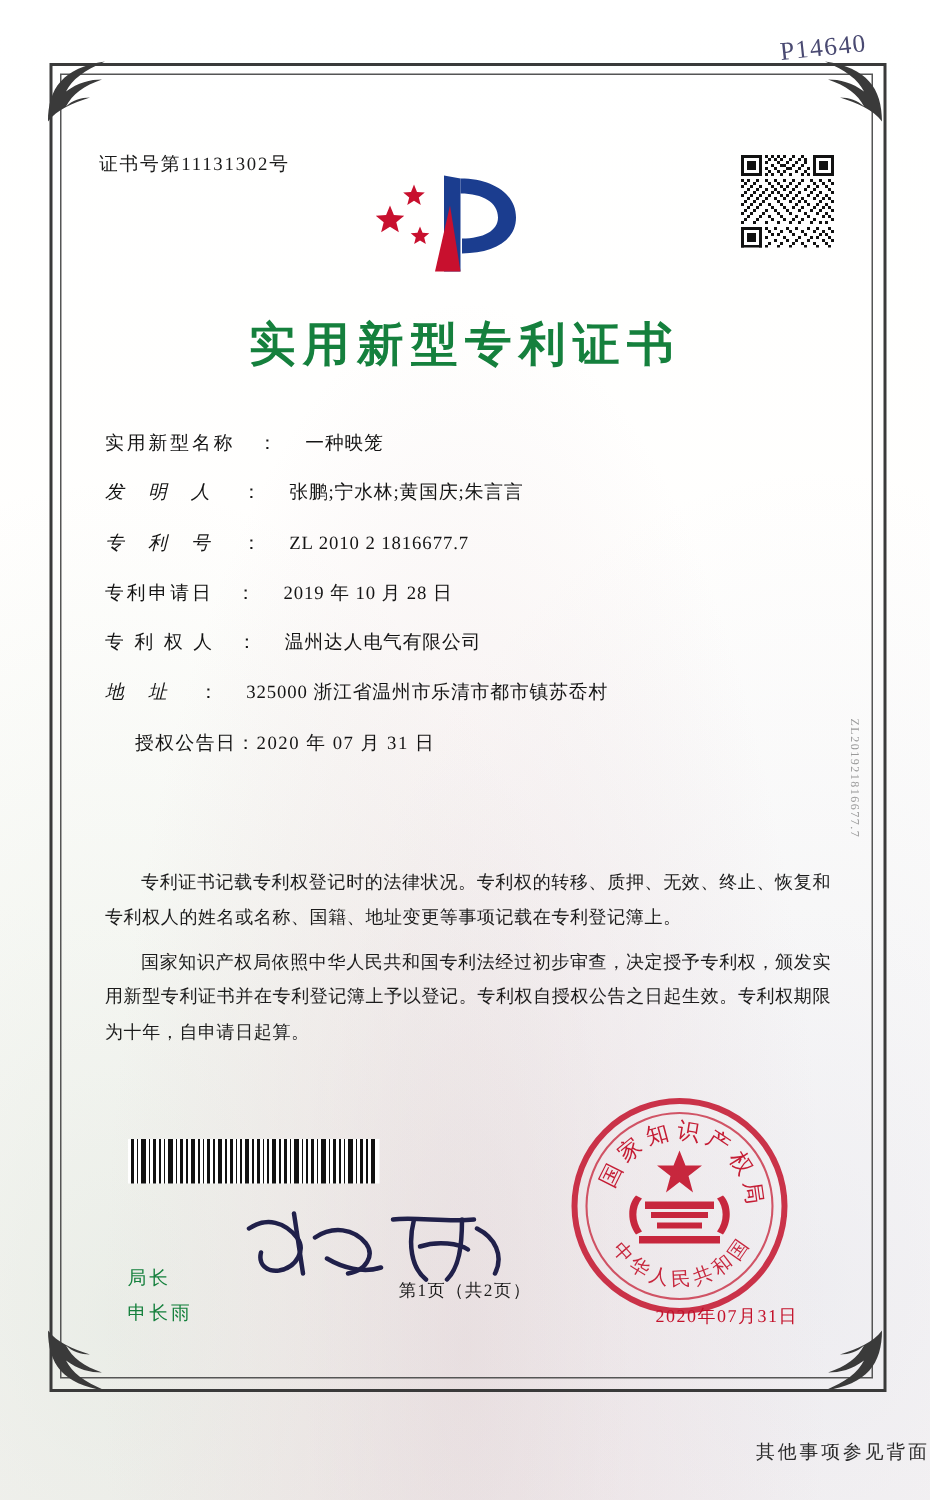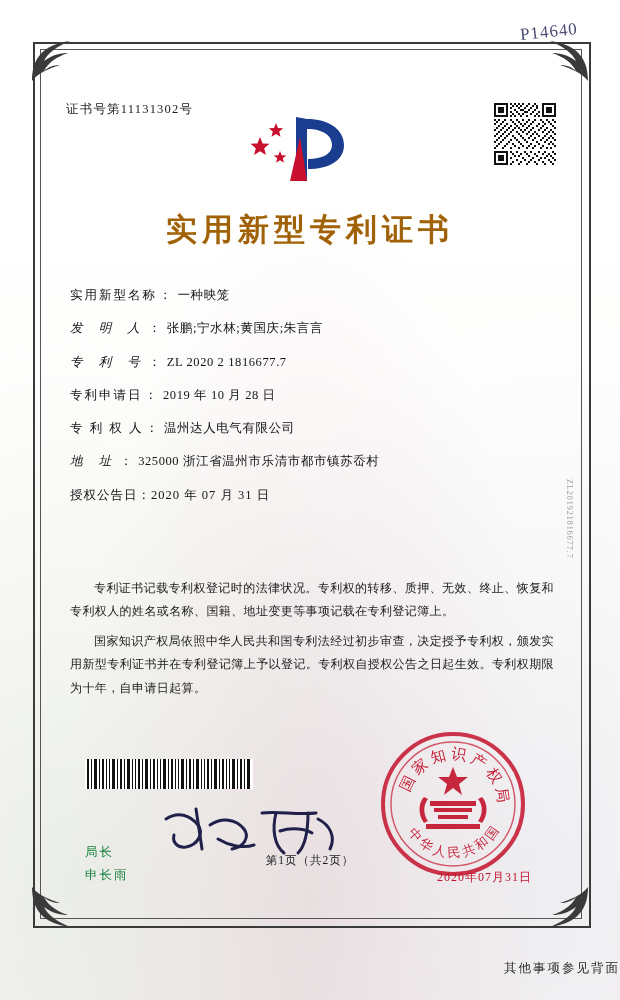--- a/index.html
+++ b/index.html
@@ -106,57 +106,58 @@
   }
   .title {
     position: absolute;
     left: 0;
     right: 0;
     top: 160px;
     text-align: center;
     font-size: 31px;
     font-weight: bold;
     letter-spacing: 5px;
-    color: #a16207;
+    color: #15803d;
     font-family: "Liberation Serif", serif;
   }
   .fields {
     position: absolute;
     left: 30px;
     right: 24px;
     top: 238px;
   }
   .field-row {
     display: flex;
     align-items: baseline;
     margin-bottom: 17px;
     font-size: 12.5px;
     color: #141414;
     line-height: 1.3;
+    gap: 13px;
   }
   .f-label {
     flex: 0 0 auto;
     letter-spacing: 2px;
     white-space: nowrap;
   }
   .f-label.wide { letter-spacing: 6.5px; font-style: italic; }
   .f-sep { padding: 0 6px 0 2px; }
   .f-value {
     flex: 1 1 auto;
     letter-spacing: 0.6px;
     word-break: break-all;
   }
   .grant-row {
     display: flex;
     align-items: baseline;
     font-size: 12.5px;
     color: #141414;
     margin-bottom: 6px;
   }
-  .grant-row .left { flex: 0 0 235px; letter-spacing: 1px; }
+  .grant-row .left { flex: 0 0 235px; letter-spacing: 1px; margin-left: 20px; }
   .grant-row .right { flex: 1 1 auto; letter-spacing: 1px; }
   .paragraphs {
     position: absolute;
     left: 30px;
     right: 26px;
     top: 528px;
     font-size: 12px;
     color: #1b1b1b;
     line-height: 1.95;
     text-align: justify;
@@ -533,21 +534,21 @@
 
       <div class="field-row">
         <span class="f-label wide">发 明 人</span>
         <span class="f-sep">：</span>
         <span class="f-value">张鹏;宁水林;黄国庆;朱言言</span>
       </div>
 
       <div class="field-row">
         <span class="f-label wide">专 利 号</span>
         <span class="f-sep">：</span>
-        <span class="f-value">ZL 2020 2 1816677.7</span>
+        <span class="f-value">ZL 2010 2 1816677.7</span>
       </div>
 
       <div class="field-row">
         <span class="f-label">专利申请日</span>
         <span class="f-sep">：</span>
         <span class="f-value">2019 年 10 月 28 日</span>
       </div>
 
       <div class="field-row">
         <span class="f-label">专 利 权 人</span>

